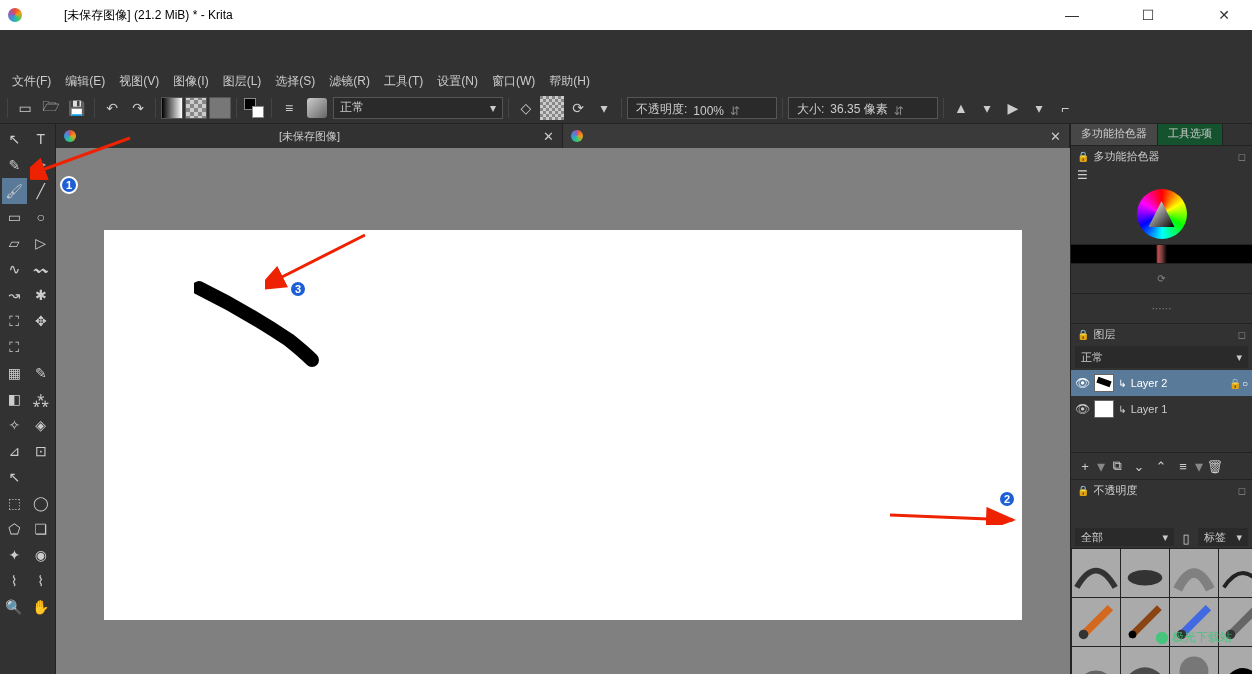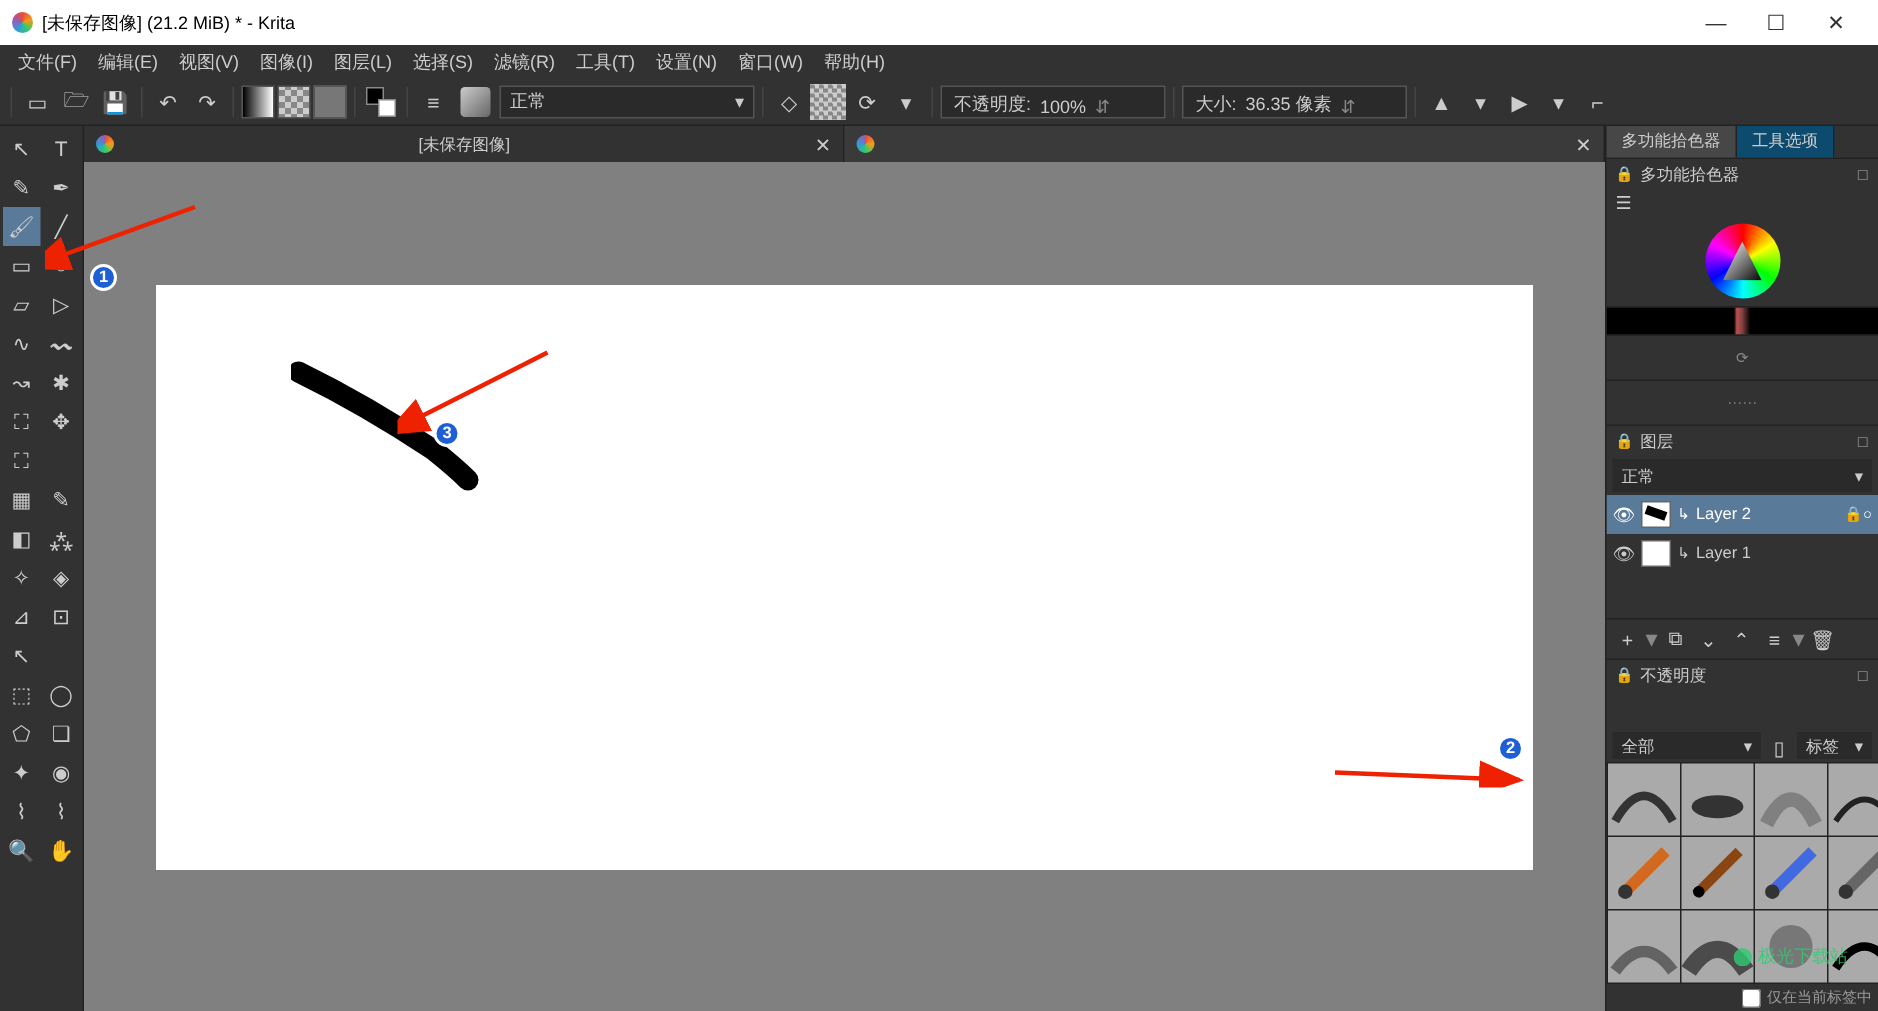--- a/index.html
+++ b/index.html
@@ -1,23 +1,23 @@
 <!DOCTYPE html>
 <html><head>
 <meta charset="utf-8">
 <style>
 * { margin: 0; padding: 0; box-sizing: border-box; font-family: "Microsoft YaHei", sans-serif; }
 body { width: 1252px; height: 674px; background: #323232; overflow: hidden; position: relative; }
 
-.titlebar { height: 30px; background: #fff; display: flex; align-items: center; padding: 0 8px; color: #000; font-size: 12px; }
+.titlebar { height: 30px; background: #fff; display: flex; align-items: center; padding: 0 8px; color: #000; font-size: 12px; gap: 36px; }
 .titlebar .logo { width: 14px; height: 14px; margin-right: 6px; background: conic-gradient(#e74c3c, #f39c12, #2ecc71, #3498db, #9b59b6, #e74c3c); border-radius: 50%; }
 .titlebar .title { flex: 1; }
 .titlebar .winbtn { width: 40px; height: 28px; display: flex; align-items: center; justify-content: center; font-size: 14px; color: #333; cursor: pointer; }
 
-.menubar { height: 22px; background: #323232; display: flex; align-items: center; padding: 0 6px; gap: 2px; }
+.menubar { height: 22px; background: #323232; display: flex; align-items: center; padding: 0 6px; gap: 2px; margin-top: 40px; }
 .menubar .menuitem { color: #ccc; font-size: 12px; padding: 2px 6px; cursor: pointer; }
 
 .toolbar { height: 32px; background: #323232; display: flex; align-items: center; padding: 0 4px; gap: 2px; border-bottom: 1px solid #222; }
 .tbtn { width: 24px; height: 24px; display: flex; align-items: center; justify-content: center; color: #ccc; cursor: pointer; font-size: 14px; }
 .tsep { width: 1px; height: 20px; background: #444; margin: 0 3px; }
 .tswatch { width: 22px; height: 22px; border: 1px solid #555; }
 .blend-mode { width: 170px; height: 22px; background: #2a2a2a; color: #ccc; font-size: 12px; padding: 0 6px; display: flex; align-items: center; justify-content: space-between; border: 1px solid #555; cursor: pointer; }
 .fieldbox { height: 22px; background: #2a2a2a; color: #ccc; font-size: 12px; display: flex; align-items: flex-end; padding: 0 8px; gap: 6px; border: 1px solid #555; cursor: pointer; }
 .fieldbox.wide { width: 150px; }
 .fieldbox .spinbtn { width: 10px; color: #888; }
@@ -34,21 +34,21 @@
 .tab.inactive { background: #3a3a3a; color: #999; }
 .tab .tabicon { width: 12px; height: 12px; background: conic-gradient(#e74c3c, #f39c12, #2ecc71, #3498db, #9b59b6); border-radius: 50%; }
 .tab .tabclose { margin-left: auto; color: #ccc; cursor: pointer; font-size: 13px; }
 .tab .tabtitle { flex: 1; text-align: center; }
 .canvas-scroll { flex: 1; background: #808080; display: flex; align-items: flex-start; justify-content: center; padding-top: 82px; padding-bottom: 0; overflow: hidden; position: relative; }
 .canvas { width: 918px; height: 390px; background: #fff; position: relative; }
 .stroke { position: absolute; }
 
 .rightpanel { width: 182px; background: #323232; display: flex; flex-direction: column; border-left: 1px solid #222; overflow: hidden; }
 .paneltabs { height: 22px; display: flex; border-bottom: 1px solid #222; }
-.paneltab { padding: 2px 10px; color: #ccc; font-size: 11px; cursor: pointer; background: #0c4a6e; border-right: 1px solid #222; }
+.paneltab { padding: 2px 10px; color: #ccc; font-size: 11px; cursor: pointer; background: #14532d; border-right: 1px solid #222; }
 .paneltab.active { background: #474747; }
 .panelheader { height: 20px; display: flex; align-items: center; padding: 0 6px; color: #ccc; font-size: 11px; gap: 4px; }
 .panelheader .lock { font-size: 10px; }
 .panelheader .popout { margin-left: auto; color: #888; font-size: 10px; }
 
 .colorwheel { height: 60px; display: flex; justify-content: center; align-items: center; }
 .wheel { width: 50px; height: 50px; border-radius: 50%; background: conic-gradient(red, yellow, lime, cyan, blue, magenta, red); position: relative; }
 .wheel::after { content: ''; position: absolute; top: 12px; left: 12px; width: 26px; height: 26px; background: linear-gradient(135deg, #fff, #000); clip-path: polygon(50% 0, 0 100%, 100% 100%); }
 .colorstrip { height: 20px; background: linear-gradient(90deg, #000 0%, #000 47%, #c05050 48%, #804040 50%, #000 53%, #000 100%); border-top: 1px solid #222; border-bottom: 1px solid #222; }
 .striprow { height: 30px; display: flex; align-items: center; justify-content: center; color: #888; font-size: 10px; border-bottom: 1px solid #222; }

